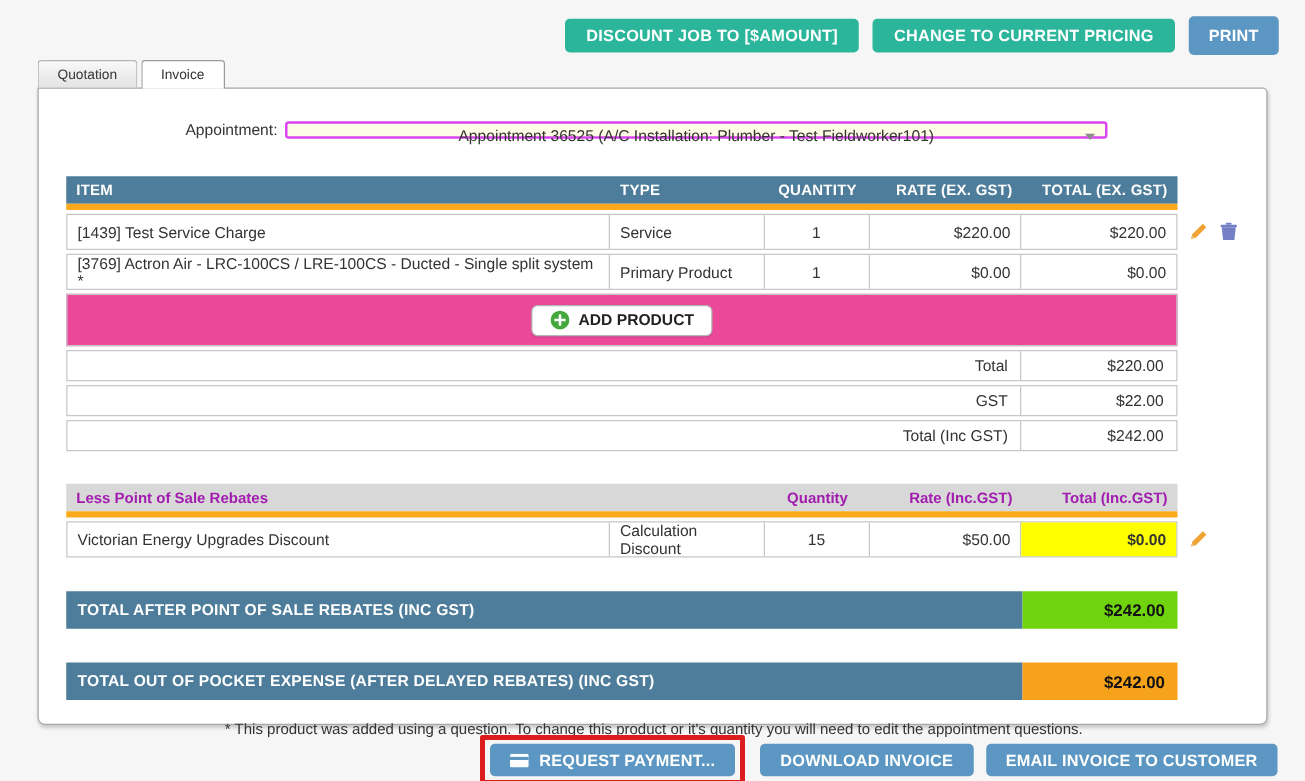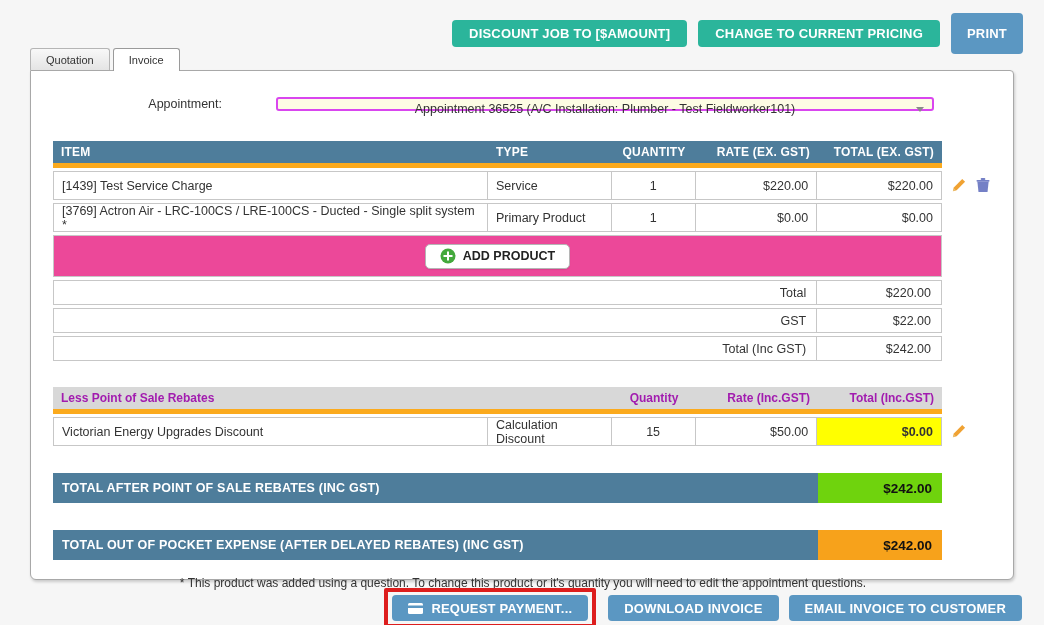--- a/index.html
+++ b/index.html
@@ -18,21 +18,21 @@
     display: flex; gap: 11px; align-items: center;
   }
   .btn { border: none; cursor: pointer; font-family: inherit; }
   .btn-teal {
     background: var(--teal, #2bb59b); color: #fff; font-weight: bold;
     font-size: 13px; height: 27px; padding: 0 17px; border-radius: 4px;
     letter-spacing: .2px;
   }
   .btn-blue {
     background: var(--blue, #5b97c2); color: #fff; font-weight: bold;
-    font-size: 13px; height: 41px; padding: 0 16px; border-radius: 4px;
+    font-size: 13px; height: 31px; padding: 0 16px; border-radius: 4px;
     letter-spacing: .2px;
   }
 
   
   .tabbar { position: absolute; left: 30px; top: 48px; display: flex; z-index: 3; }
   .tab {
     height: 22px; line-height: 21px; padding: 1px 15px; margin-right: 3px;
     background: linear-gradient(#f8f8f8, #e4e4e4);
     border: 1px solid #b5b5b5; border-bottom: none;
     border-radius: 3px 3px 0 0; font-size: 11px; color: #333; cursor: pointer;
@@ -43,21 +43,21 @@
 
   
   .panel {
     position: absolute; left: 30px; top: 70px; width: 984px; height: 510px;
     background: #fff; border: 1px solid #a8a8a8;
     border-radius: 0 4px 6px 6px;
     box-shadow: 1px 2px 3px rgba(0,0,0,.18);
   }
 
   
-  .appt-row { display: flex; align-items: center; margin: 26px 0 0 22px; gap: 48px; }
+  .appt-row { display: flex; align-items: center; margin: 26px 0 0 22px; }
   .appt-label { width: 169px; text-align: right; margin-right: 6px; font-size: 12.5px; }
   .appt-select {
     position: relative; width: 658px; height: 14px;
     background: #fdfce4; border: 2px solid #d946ef; border-radius: 3px;
     text-align: center; line-height: 20px; font-size: 12.5px; color: #333;
     cursor: pointer;
   }
   .appt-arrow {
     position: absolute; right: 8px; top: 8px;
     width: 0; height: 0; border-left: 4px solid transparent;

